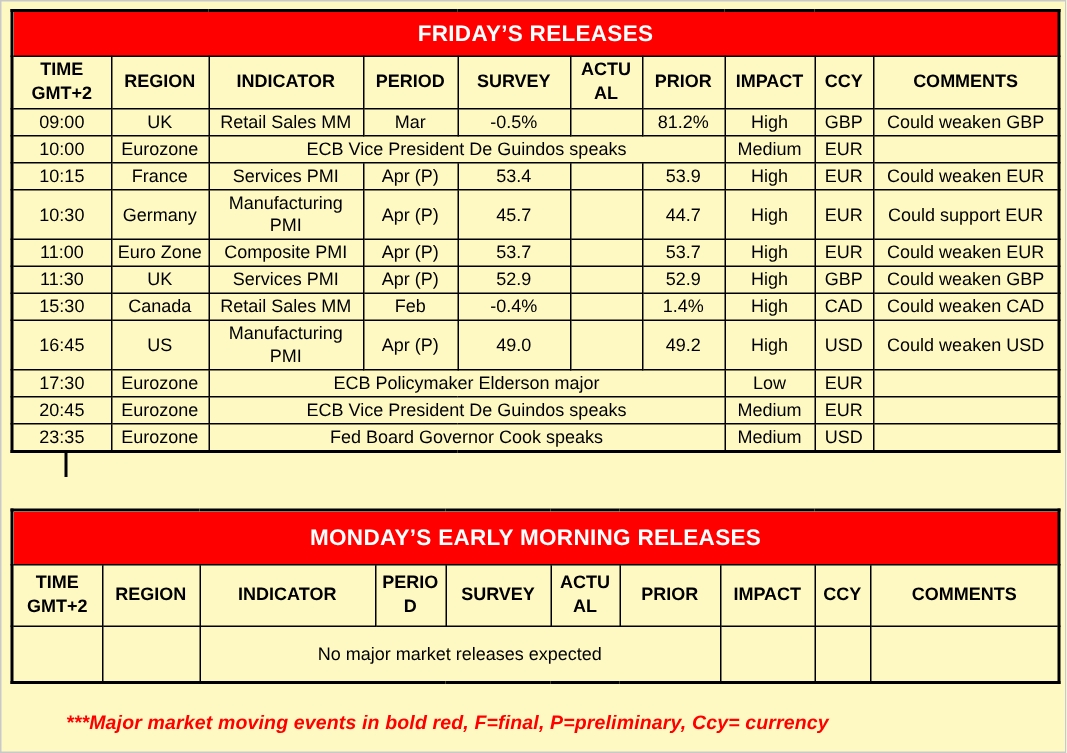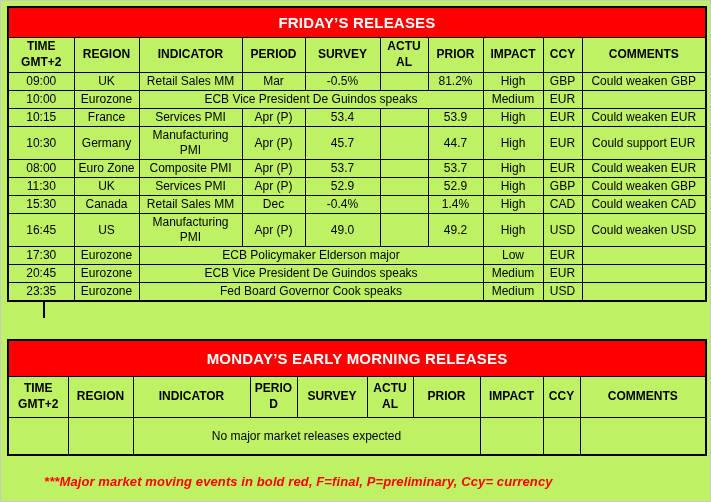--- a/index.html
+++ b/index.html
@@ -6,21 +6,21 @@
     margin: 0;
     padding: 0;
     background: #ffffff;
     font-family: "Liberation Sans", sans-serif;
   }
   .page {
     position: relative;
     width: 709px;
     height: 500px;
     border: 1px solid #c9c9c9;
-    background: #bef264;
+    background: #fef9c3;
     overflow: hidden;
     --band-red: #ff0000;
     --note-red: #ff0000;
     --line-black: #000000;
   }
   table.rel-table {
     border-collapse: collapse;
     table-layout: fixed;
     width: 698px;
     margin-left: 6px;
@@ -152,21 +152,21 @@
           <td>Manufacturing PMI</td>
           <td>Apr (P)</td>
           <td>45.7</td>
           <td></td>
           <td>44.7</td>
           <td>High</td>
           <td>EUR</td>
           <td>Could support EUR</td>
         </tr>
         <tr>
-          <td>08:00</td>
+          <td>11:00</td>
           <td>Euro Zone</td>
           <td>Composite PMI</td>
           <td>Apr (P)</td>
           <td>53.7</td>
           <td></td>
           <td>53.7</td>
           <td>High</td>
           <td>EUR</td>
           <td>Could weaken EUR</td>
         </tr>
@@ -179,21 +179,21 @@
           <td></td>
           <td>52.9</td>
           <td>High</td>
           <td>GBP</td>
           <td>Could weaken GBP</td>
         </tr>
         <tr>
           <td>15:30</td>
           <td>Canada</td>
           <td>Retail Sales MM</td>
-          <td>Dec</td>
+          <td>Feb</td>
           <td>-0.4%</td>
           <td></td>
           <td>1.4%</td>
           <td>High</td>
           <td>CAD</td>
           <td>Could weaken CAD</td>
         </tr>
         <tr>
           <td>16:45</td>
           <td>US</td>

